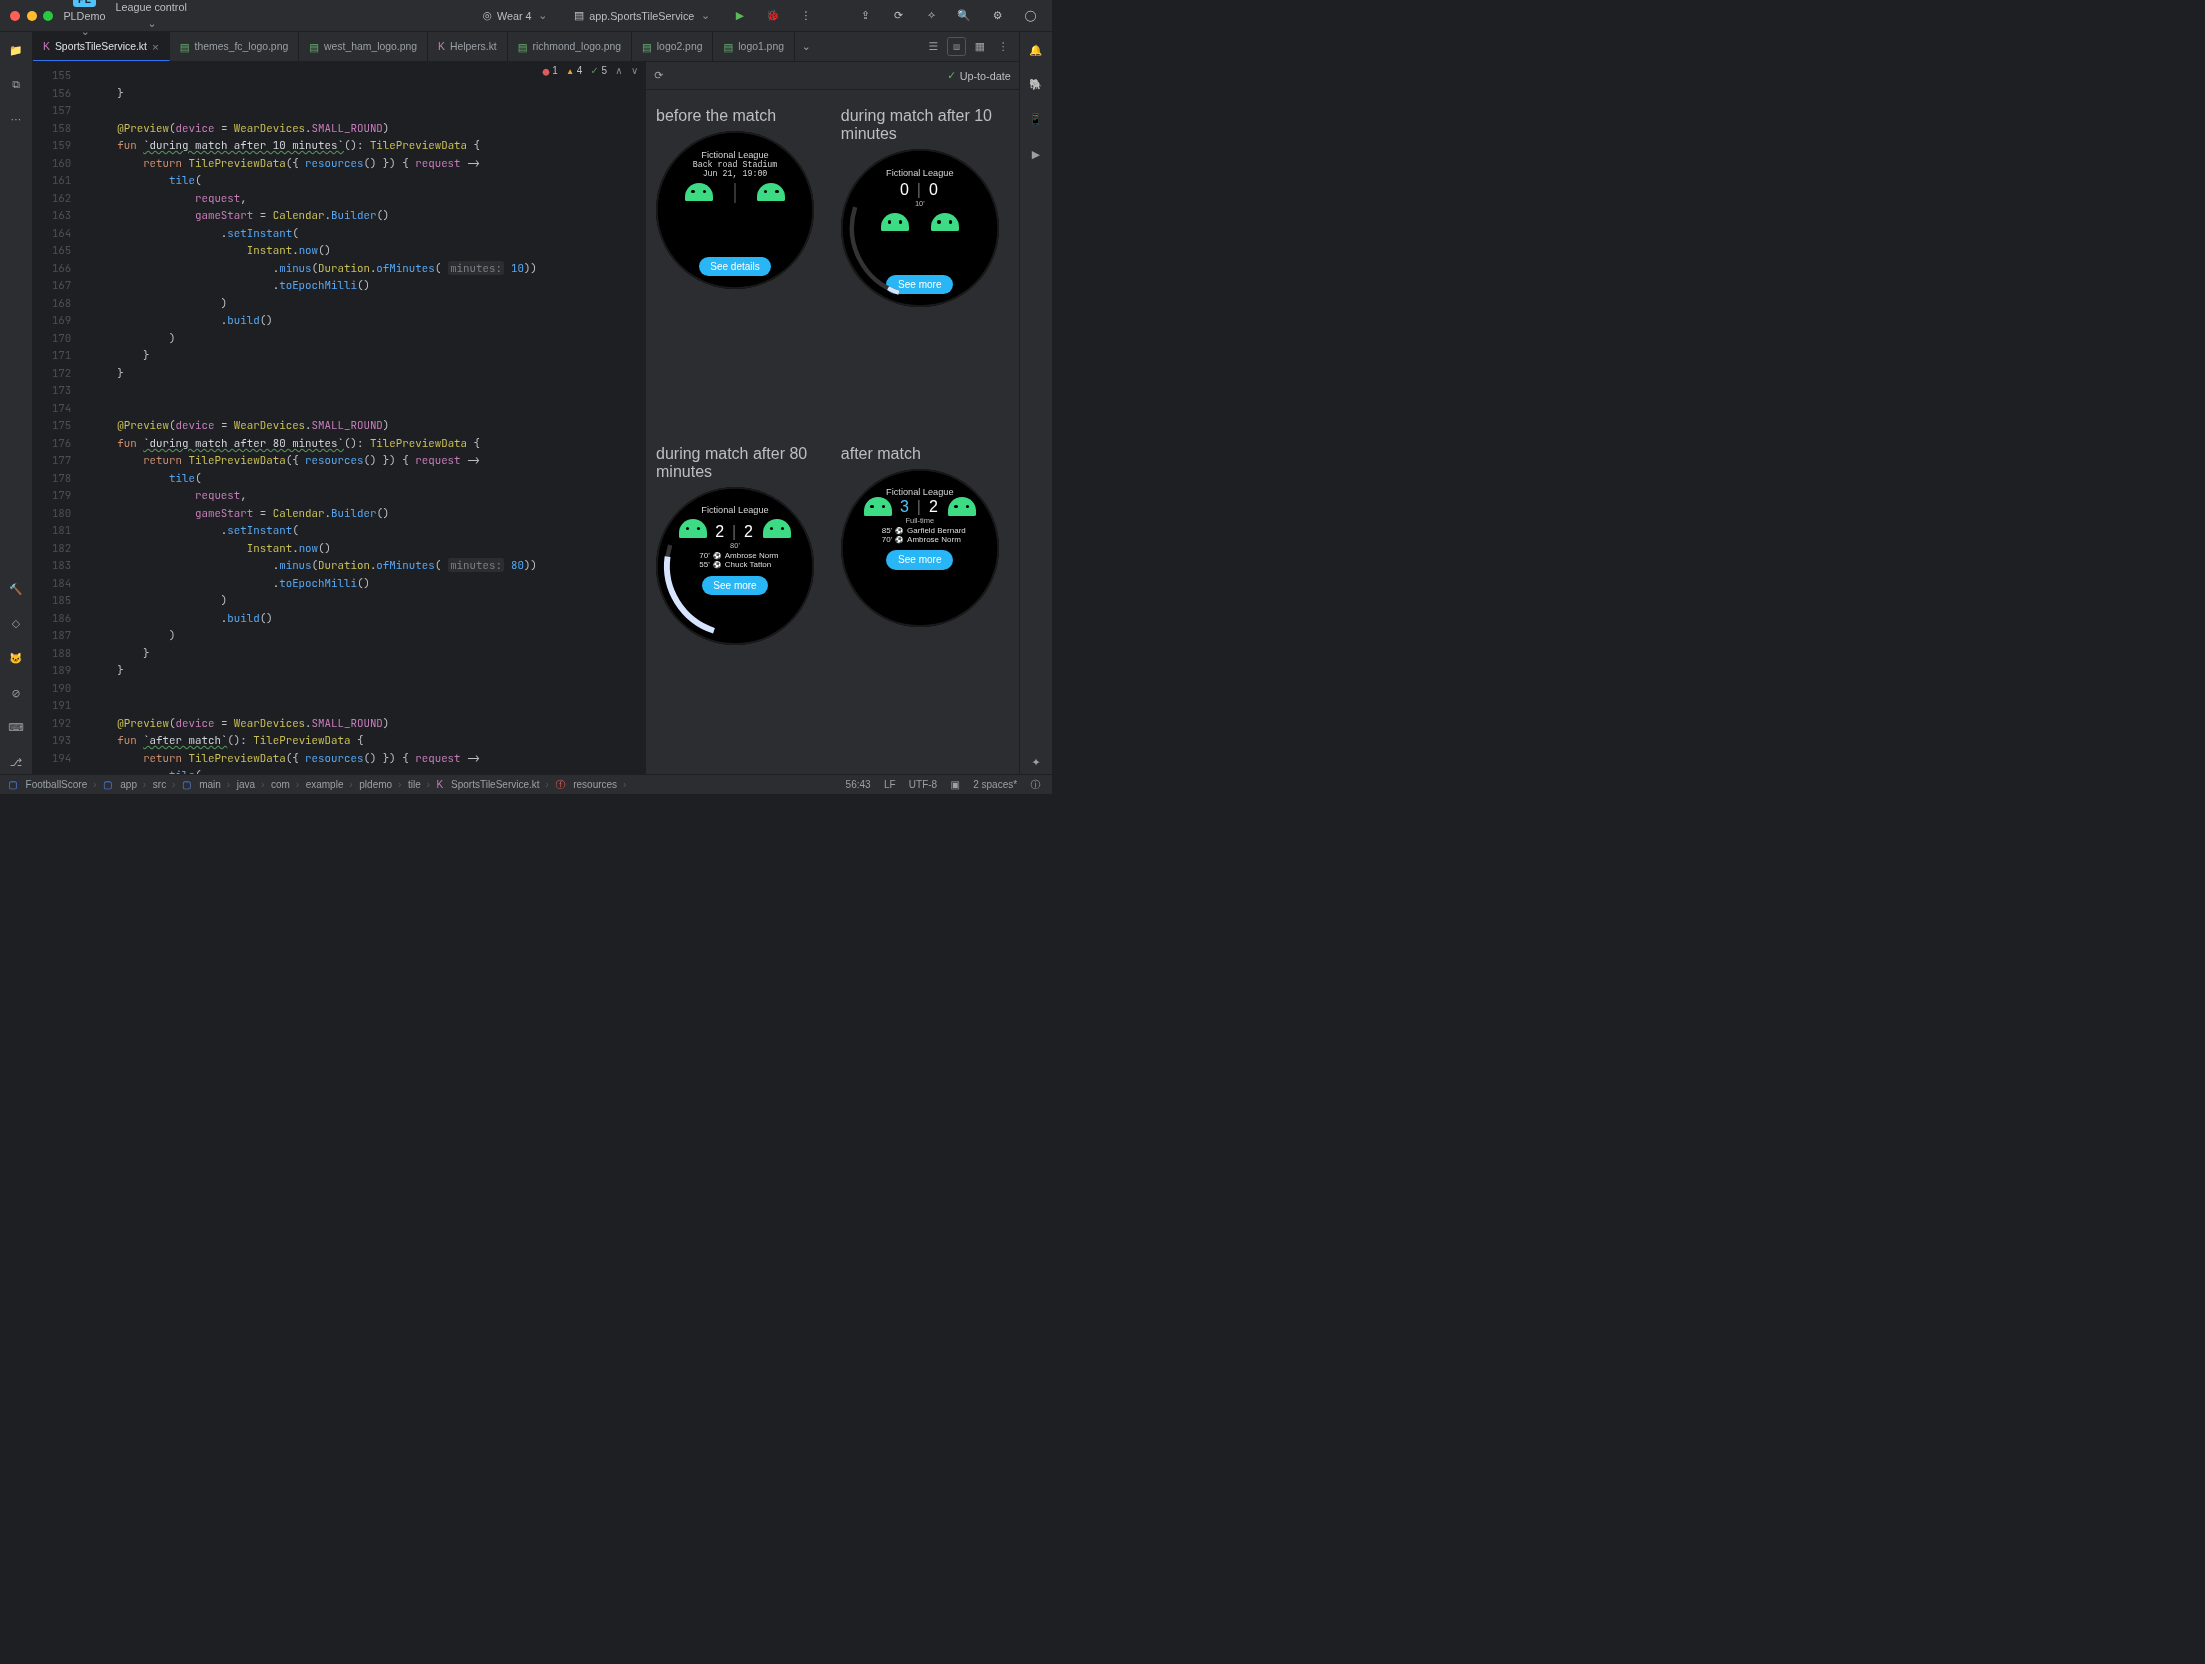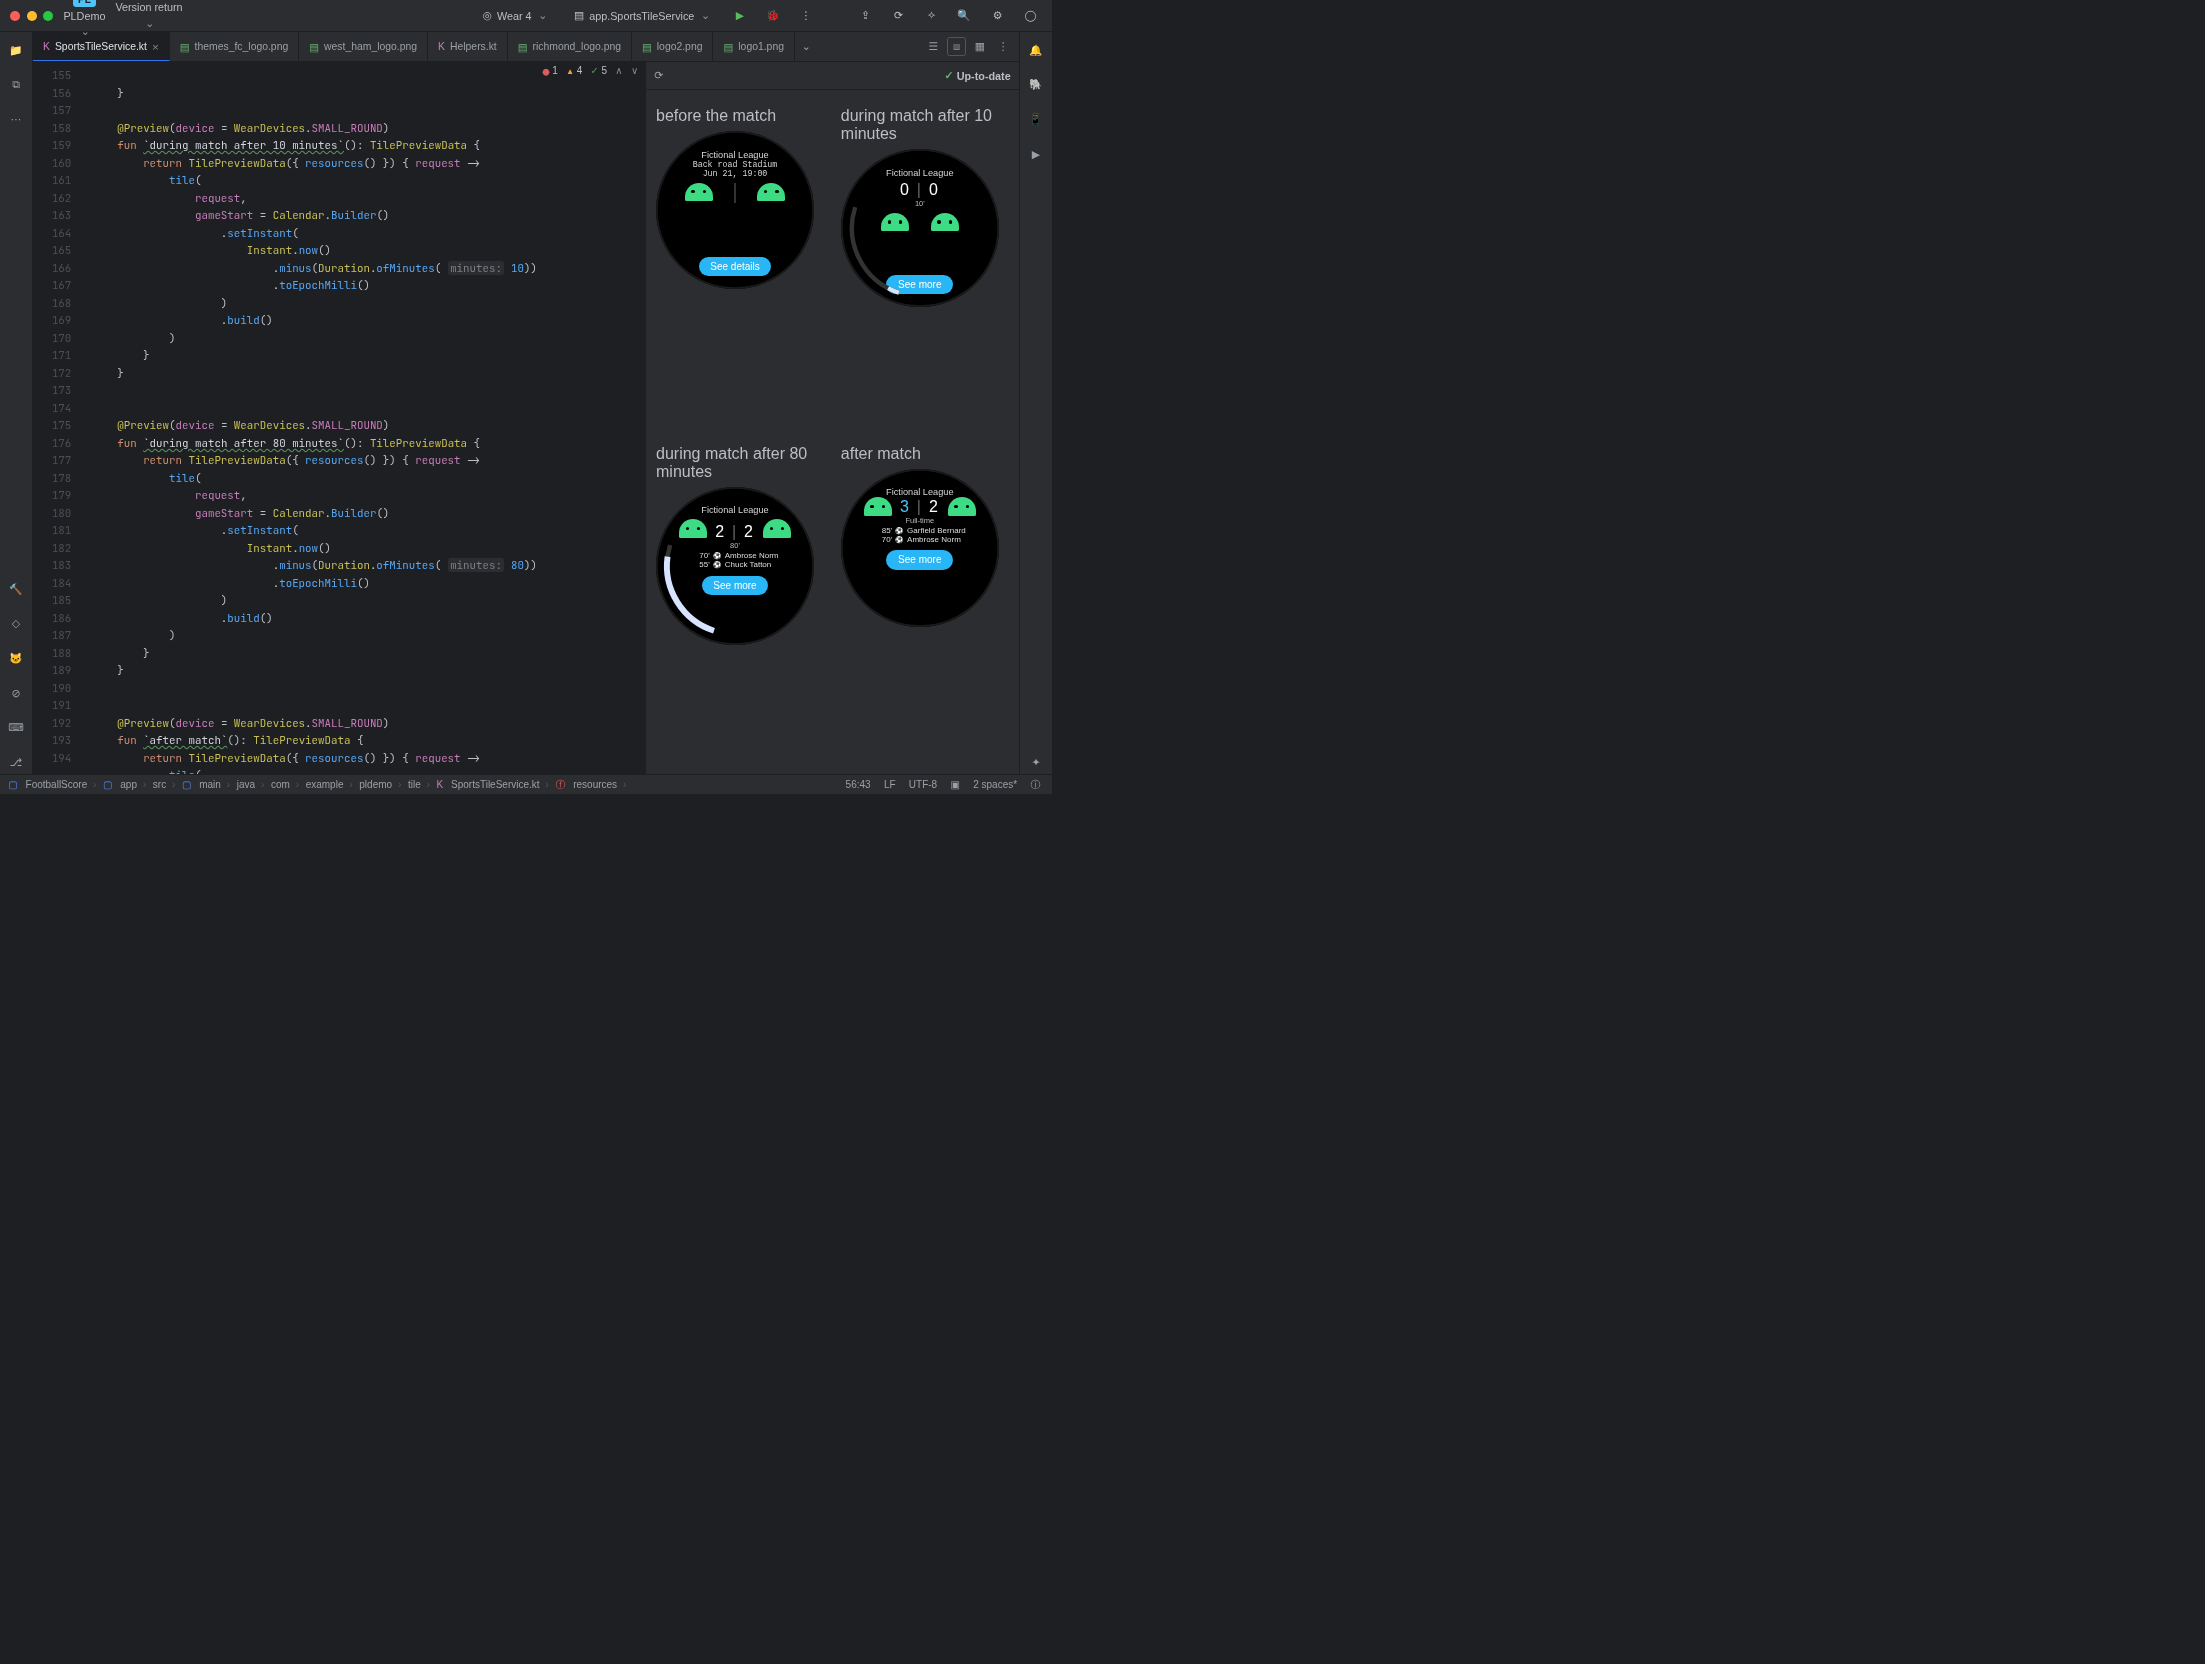--- a/index.html
+++ b/index.html
@@ -176,21 +176,21 @@
   flex-direction: column;
 }
 .preview-bar {
   height: 28px;
   display: flex;
   align-items: center;
   padding: 0 8.3px;
   border-bottom: 0.8px solid #1e1f22;
   gap: 6.7px;
 }
-.preview-bar .status-ok { margin-left: auto; color: #bcbec4; display: flex; align-items: center; gap: 3.3px; font-weight: bold;}
+.preview-bar .status-ok { margin-left: auto; color: #bcbec4; display: flex; align-items: center; gap: 3.3px;}
 .preview-bar .status-ok::before { content: "✓"; color: #5cb85c; }
 .preview-grid {
   flex: 1;
   display: grid;
   grid-template-columns: 1fr 1fr;
   grid-template-rows: 1fr 1fr;
   gap: 25px 16.6px;
   padding: 16.6px 10px;
   overflow: auto;
 }
@@ -285,21 +285,21 @@
     <span class="tl-red"></span>
     <span class="tl-yellow"></span>
     <span class="tl-green"></span>
   </div>
   <div class="menu-item">
     <span class="proj-badge">PL</span>
     <span>PLDemo</span>
     <span class="chev"></span>
   </div>
   <div class="menu-item">
-    <span>Version return</span>
+    <span>League control</span>
     <span class="chev"></span>
   </div>
   <div class="spacer"></div>
   <div class="run-config">
     <span>◎</span>
     <span>Wear 4</span>
     <span class="chev"></span>
   </div>
   <div class="run-config">
     <span>▤</span>

